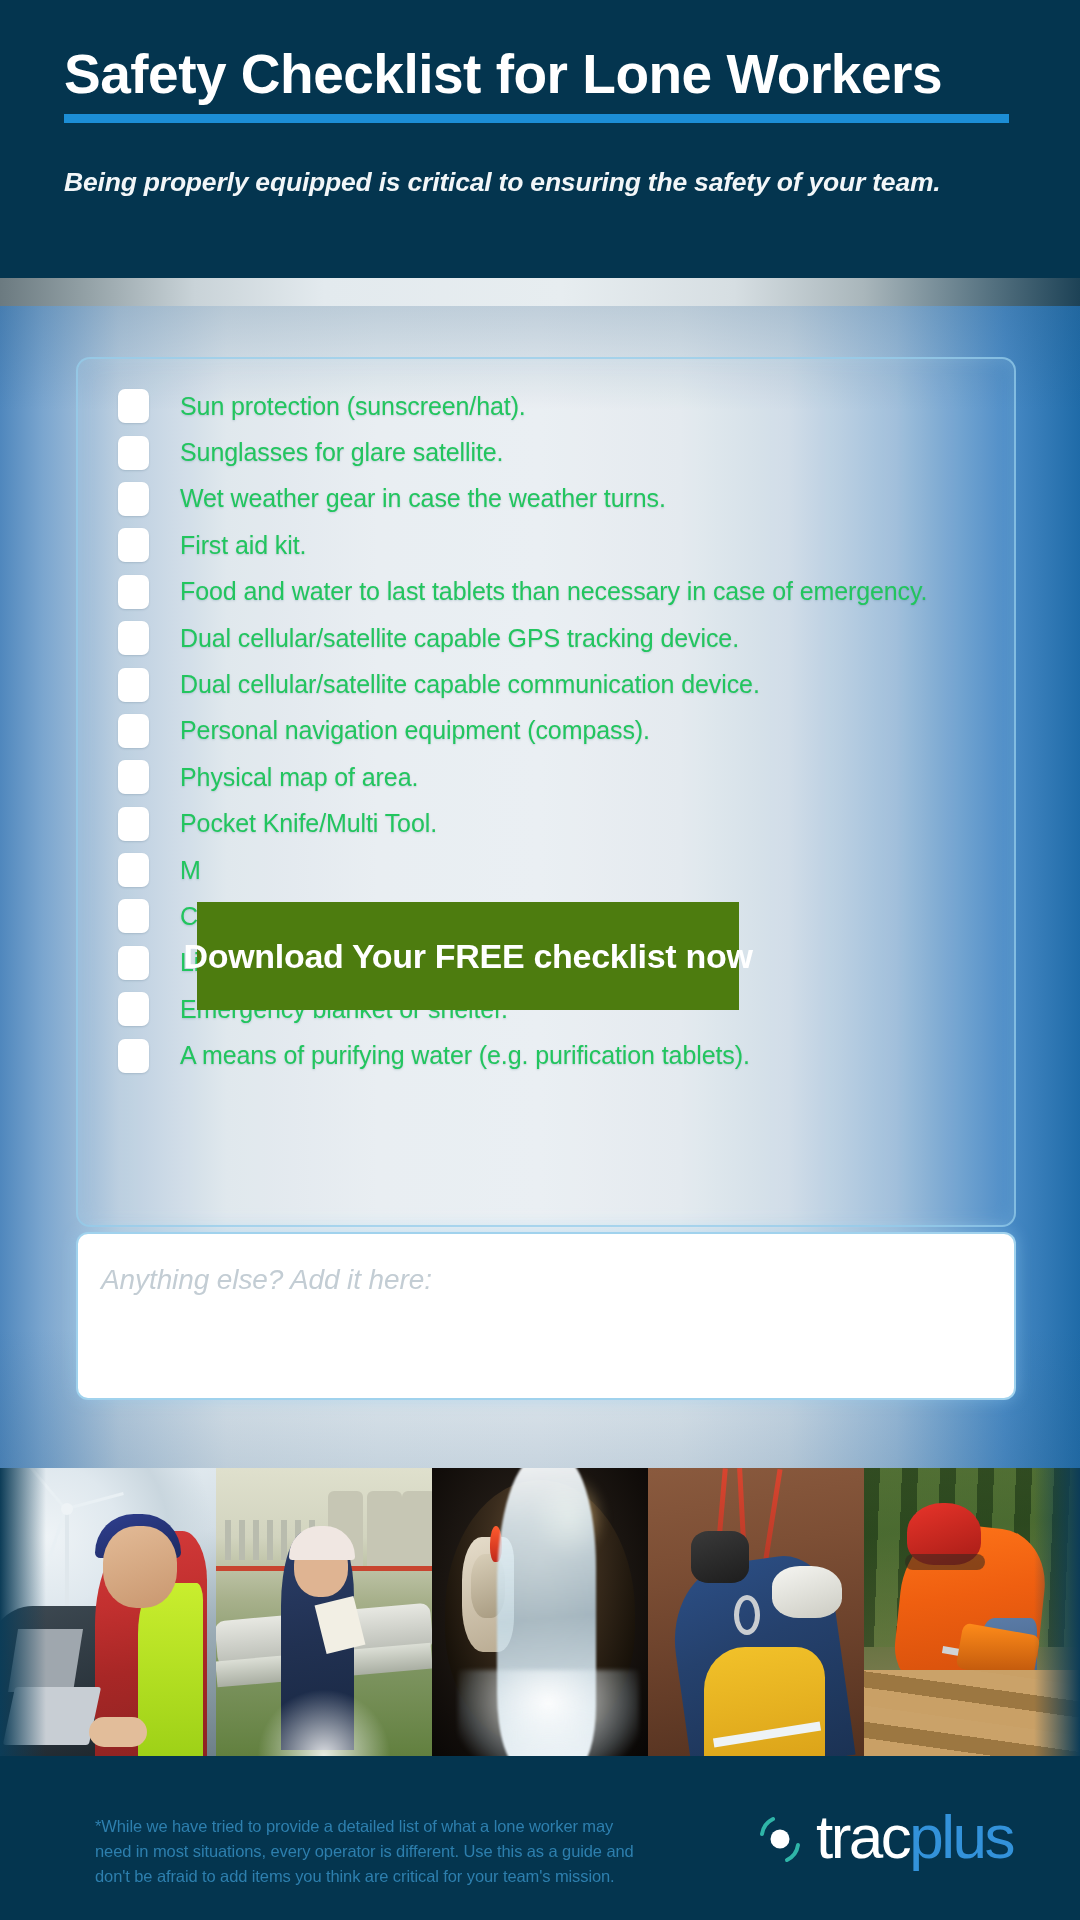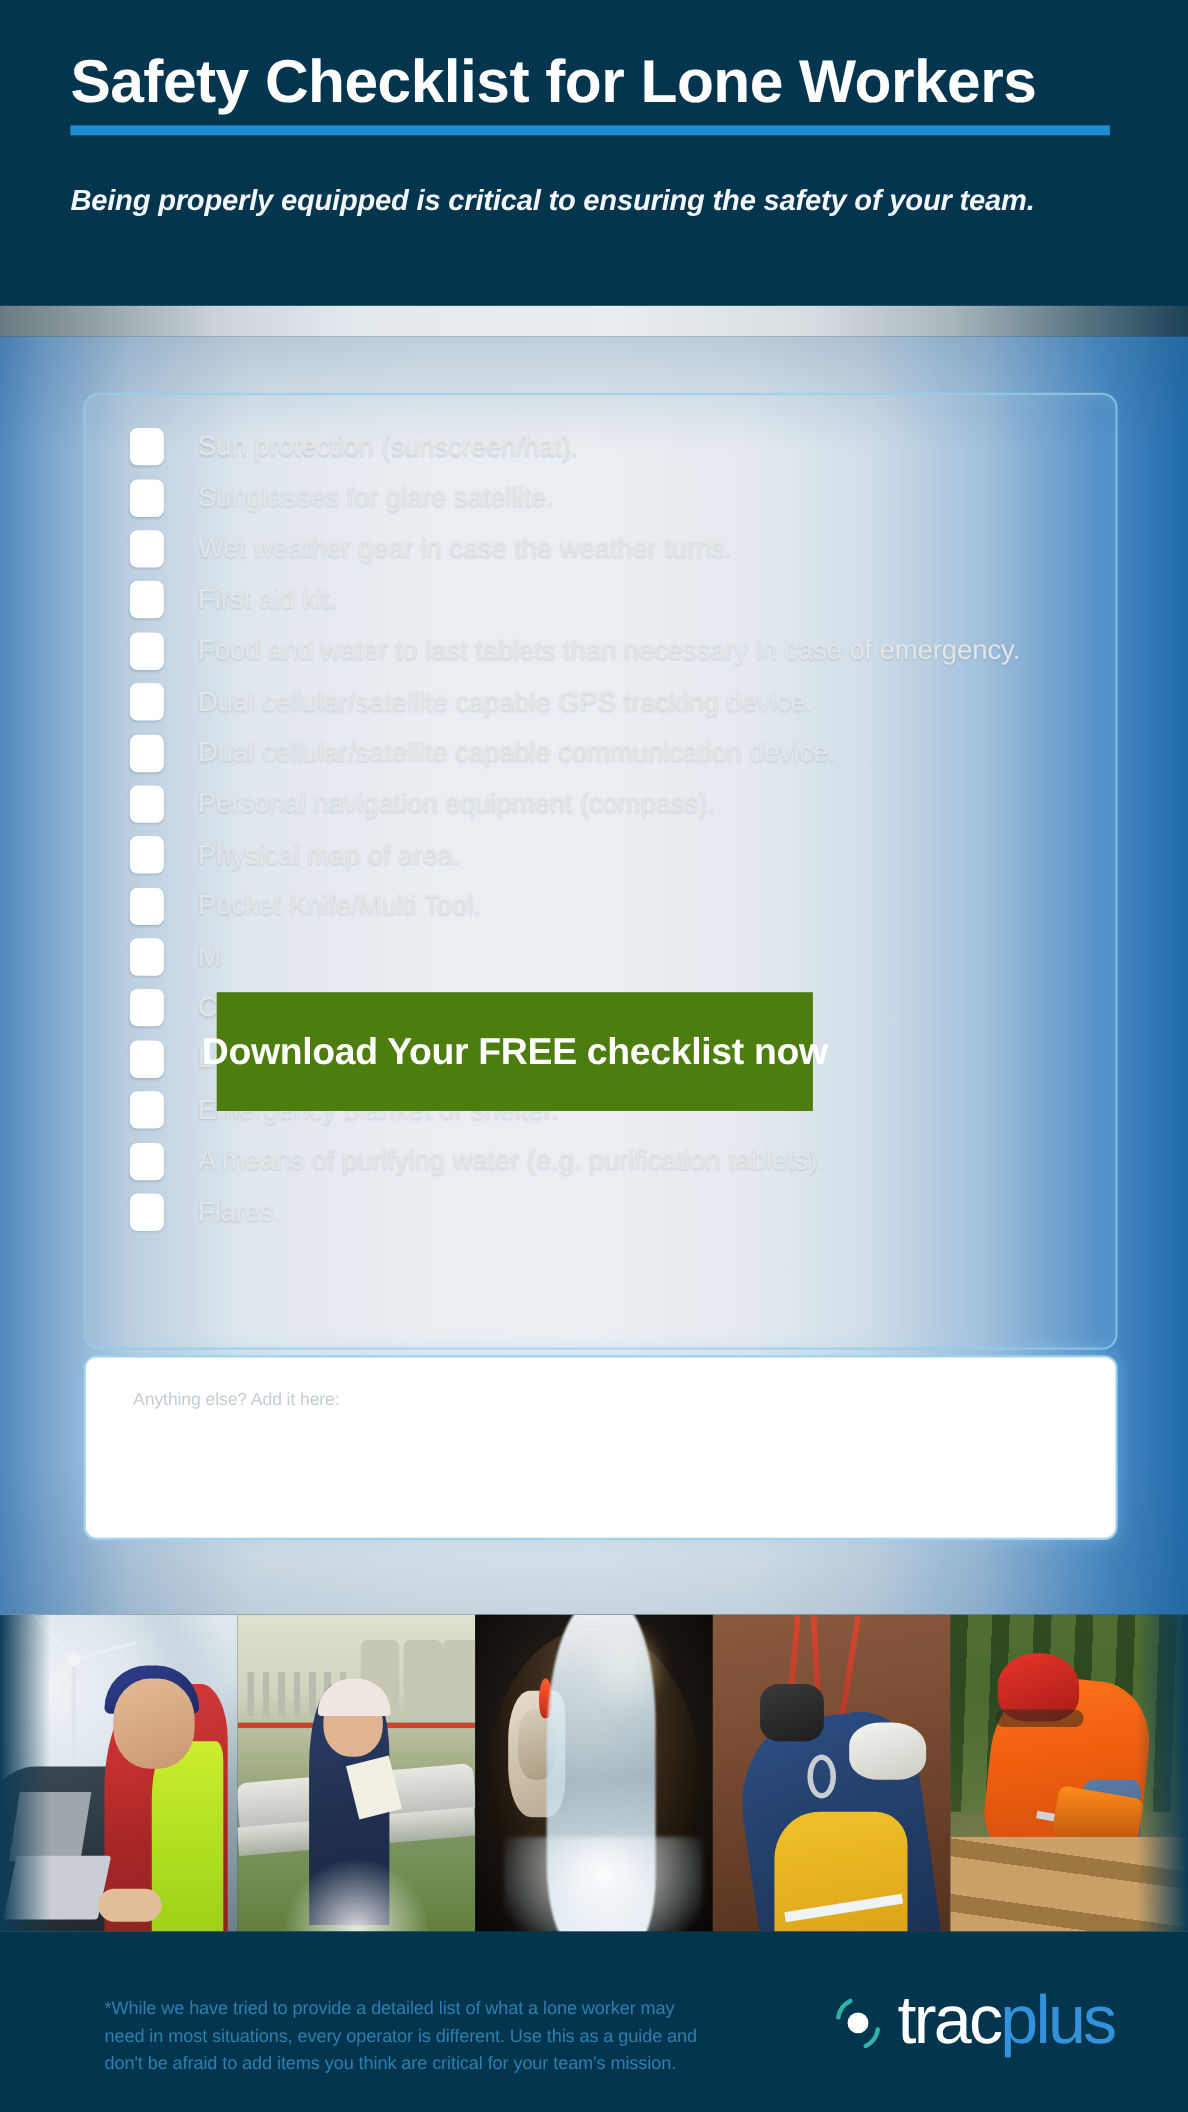--- a/index.html
+++ b/index.html
@@ -70,35 +70,35 @@
   .item{
     display:flex; align-items:center; height:46.4px;
   }
   .checkbox{
     width:31px; height:34px; border-radius:7px;
     background:#ffffff; flex:0 0 auto;
     box-shadow:0 1px 2px rgba(40,70,95,.18);
   }
   .item-label{
     margin-left:31px;
-    font-size:25px; font-weight:400; color:#e5e5e5;
+    font-size:25px; font-weight:400; color:#22c55e;
     letter-spacing:-0.1px; white-space:nowrap;
     text-shadow:0 1px 2px rgba(70,110,140,.25);
   }
 
   
   .notes-box{
     position:absolute; left:76px; top:1232px; width:940px; height:168px;
     background:#ffffff; border-radius:12px;
     border:2px solid rgba(150,205,235,.9);
     box-shadow:0 0 16px rgba(140,200,240,.45);
   }
   .notes-placeholder{
-    position:absolute; left:43px; top:30px;
-    font-size:16px; color:#c3cdd4; letter-spacing:-0.1px;
+    position:absolute; left:23px; top:30px;
+    font-size:28px; color:#c3cdd4; letter-spacing:-0.1px;font-style:italic;
   }
 
   
   .cta-button{
     position:absolute; left:197px; top:902px; width:542px; height:108px;
     background:#4d7c0f;
     display:flex; align-items:center; justify-content:center;
     border:none; cursor:pointer;
   }
   .cta-label{
@@ -321,24 +321,20 @@
         <div class="item-label">Lighter or matches, Fire making kit.</div>
       </div>
       <div class="item">
         <div class="checkbox"></div>
         <div class="item-label">Emergency blanket or shelter.</div>
       </div>
       <div class="item">
         <div class="checkbox"></div>
         <div class="item-label">A means of purifying water (e.g. purification tablets).</div>
       </div>
-      <div class="item">
-        <div class="checkbox"></div>
-        <div class="item-label">Flares.</div>
-      </div>
     </div>
 </div>
 
 <div class="notes-box">
   <div class="notes-placeholder">Anything else? Add it here:</div>
 </div>
 
 <div class="cta-button">
   <span class="cta-label">Download Your FREE checklist now</span>
 </div>

